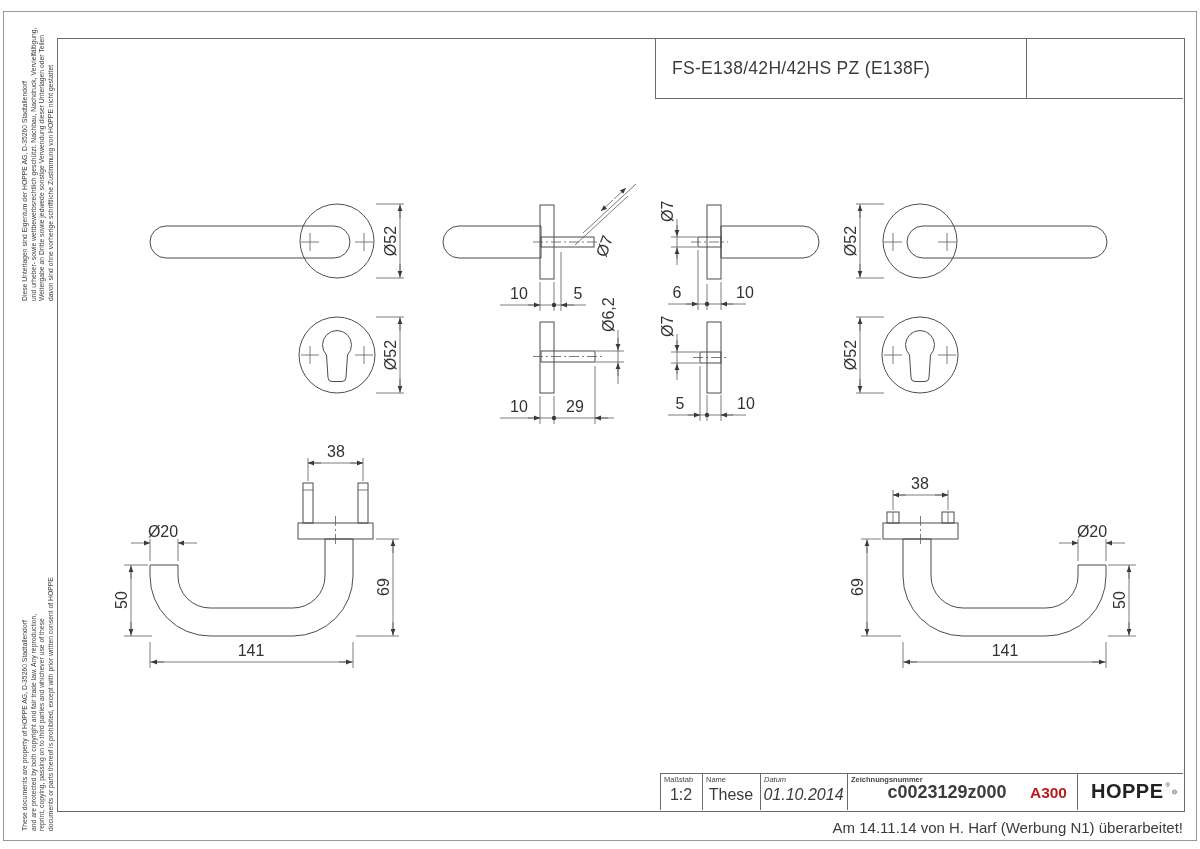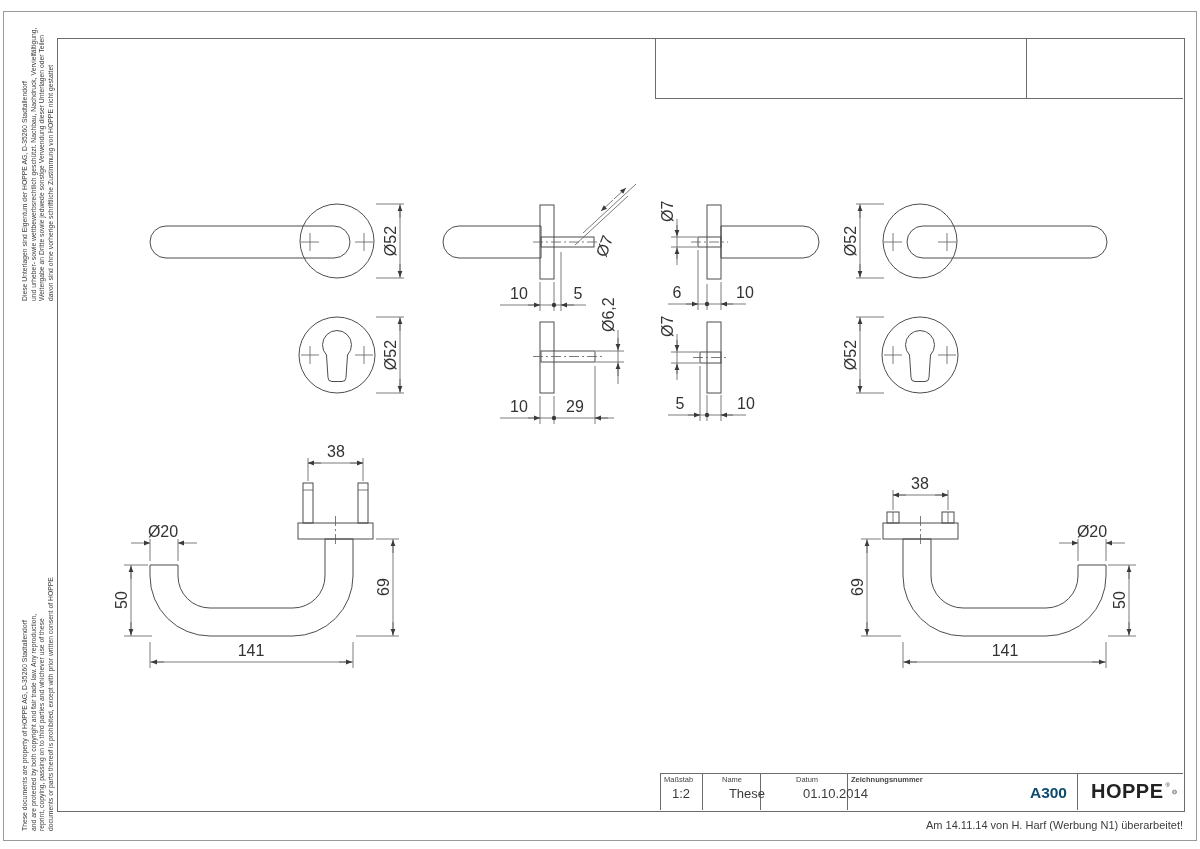--- a/index.html
+++ b/index.html
@@ -9,27 +9,27 @@
   #outer-border{left:3px;top:11px;width:1192px;height:828px;border:1px solid #9a9a9a;}
   #frame{left:57px;top:38px;width:1126px;height:772px;border:1px solid #6b6b6b;}
   #title-box{left:655px;top:39px;width:371px;height:59px;border-left:1px solid #6b6b6b;}
   #title-box2{left:1026px;top:39px;width:157px;height:59px;border-left:1px solid #6b6b6b;}
   #title-underline{left:655px;top:98px;width:528px;height:1px;background:#6b6b6b;}
   #drawing-title{left:672px;top:39px;height:59px;line-height:59px;font-size:17.5px;color:#3c3c3c;letter-spacing:.3px;}
   .vline{width:1px;background:#6b6b6b;}
   .hline{height:1px;background:#6b6b6b;}
   .cell-label{position:absolute;left:4px;top:2px;font-size:7.5px;color:#444;}
   .tb-cell{position:absolute;top:773px;height:37px;}
-  .tb-val{position:absolute;left:0;right:0;top:13px;text-align:center;font-size:13px;color:#3c3c3c;}
+  .tb-val{position:absolute;left:0;right:0;top:13px;text-align:center;font-size:16px;color:#3c3c3c;}
   #number-val{position:absolute;left:0;width:200px;top:9px;text-align:center;font-size:18px;color:#3c3c3c;}
-  #code-val{position:absolute;right:10px;top:11px;font-size:15.5px;color:#0c4a6e;margin-left:16px;}
+  #code-val{position:absolute;right:10px;top:11px;font-size:15.5px;color:#b91c1c;margin-left:16px;}
   #brand-cell{display:flex;align-items:center;justify-content:center;gap:2px;}
   #brand-text{font-size:20px;font-weight:bold;color:#222;letter-spacing:.5px;}
   #brand-reg{font-size:6px;vertical-align:super;position:relative;top:-7px;}
-  #footnote{right:17px;top:819px;font-size:11px;color:#3c3c3c;}
+  #footnote{right:17px;top:819px;font-size:15px;color:#3c3c3c;}
   .vtext{position:absolute;transform:rotate(-90deg);transform-origin:0 0;
          font-size:6.8px;line-height:8.6px;color:#3a3a3a;white-space:nowrap;}
   svg text{font-family:"Liberation Sans",sans-serif;}
   .dim{font-size:16px;fill:#333;text-anchor:middle;}
   .dimS{text-anchor:start;}
   .dl{stroke:#4d4d4d;stroke-width:1;fill:none;}
   .xl{stroke:#5a5a5a;stroke-width:0.8;fill:none;}
   .cl{stroke:#5a5a5a;stroke-width:0.8;fill:none;stroke-dasharray:10 3 2 3;}
   .dot{fill:#3a3a3a;}
 </style>
@@ -228,20 +228,21 @@
       <line class="xl" x1="1092" y1="662" x2="1105" y2="662" marker-end="url(#arr)"></line>
       <text class="dim" x="1005" y="656">141</text>
     </g>
   </svg>
 
   <div class="abs" id="outer-border"></div>
   <div class="abs" id="frame"></div>
   <div class="abs" id="title-box"></div>
   <div class="abs" id="title-box2"></div>
   <div class="abs" id="title-underline"></div>
+  <div class="abs" id="drawing-title">FS-E138/42H/42HS PZ (E138F)</div>
 
   <div class="vtext" style="left:21px;top:301px;">
     <div>Diese Unterlagen sind Eigentum der HOPPE AG, D-35260 Stadtallendorf</div>
     <div>und urheber- sowie wettbewerbsrechtlich geschützt. Nachbau, Nachdruck, Vervielfältigung,</div>
     <div>Weitergabe an Dritte sowie jedwede sonstige Verwendung dieser Unterlagen oder Teilen</div>
     <div>davon sind ohne vorherige schriftliche Zustimmung von HOPPE nicht gestattet</div>
   </div>
   <div class="vtext" style="left:21px;top:831px;">
     <div>These documents are property of HOPPE AG, D-35260 Stadtallendorf</div>
     <div>and are protected by both copyright and fair trade law. Any reproduction,</div>
@@ -253,30 +254,31 @@
   <div class="abs vline" style="left:660px;top:773px;height:37px;"></div>
   <div class="abs vline" style="left:702px;top:773px;height:37px;"></div>
   <div class="abs vline" style="left:760px;top:773px;height:37px;"></div>
   <div class="abs vline" style="left:847px;top:773px;height:37px;"></div>
   <div class="abs vline" style="left:1077px;top:773px;height:37px;"></div>
 
   <div class="tb-cell" style="left:660px;width:42px;text-decoration:underline;">
     <span class="cell-label">Maßstab</span>
     <span class="tb-val">1:2</span>
   </div>
-  <div class="tb-cell" style="left:702px;width:58px;margin-left:16px;">
+  <div class="tb-cell" style="left:702px;width:58px;">
     <span class="cell-label">Name</span>
     <span class="tb-val">These</span>
   </div>
-  <div class="tb-cell" style="left:792px;width:87px;">
+  <div class="tb-cell" style="left:760px;width:87px;font-style:italic;">
     <span class="cell-label">Datum</span>
     <span class="tb-val">01.10.2014</span>
   </div>
   <div class="tb-cell" style="left:847px;width:230px;font-weight:bold;">
     <span class="cell-label">Zeichnungsnummer</span>
+    <span id="number-val">c0023129z000</span>
     <span id="code-val">A300</span>
   </div>
   <div class="tb-cell" id="brand-cell" style="left:1091px;width:86px;">
     <span id="brand-text">HOPPE</span>
       <span id="brand-reg">®</span>
     <svg width="24" height="22" viewBox="0 0 30 26">
       <polygon points="2,13 8.5,2 21.5,2 28,13 21.5,24 8.5,24" fill="none" stroke="#222" stroke-width="3"></polygon>
       <path d="M9.5,8 L13.5,8 L13.5,10.5 L11.5,13 L13.5,15.5 L13.5,18 L9.5,18 Z" fill="#222"></path>
       <path d="M20.5,8 L16.5,8 L16.5,10.5 L18.5,13 L16.5,15.5 L16.5,18 L20.5,18 Z" fill="#222"></path>
     </svg>

